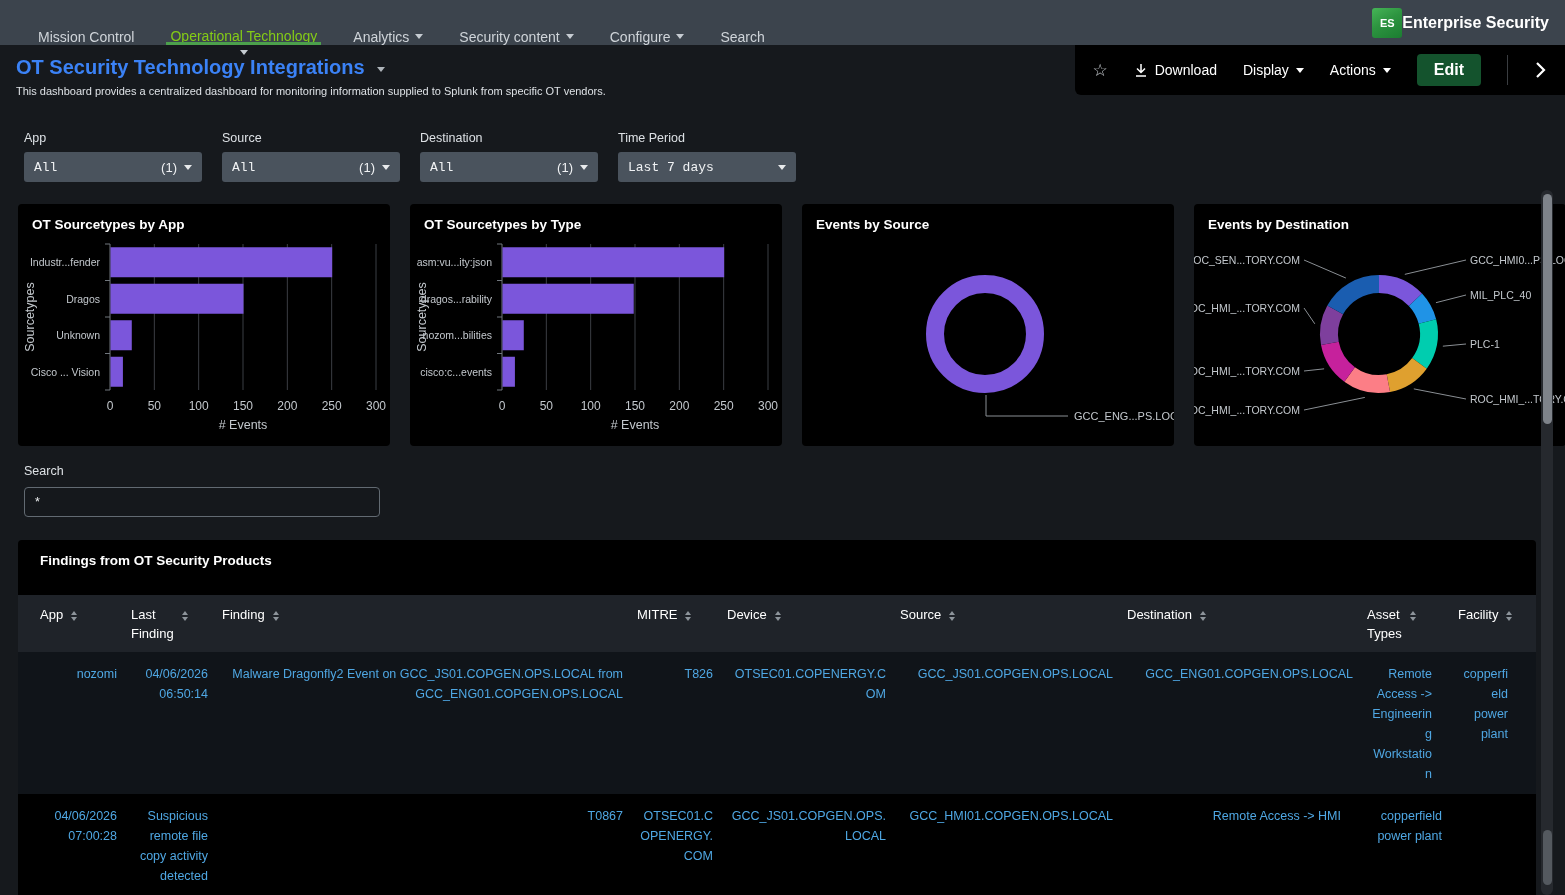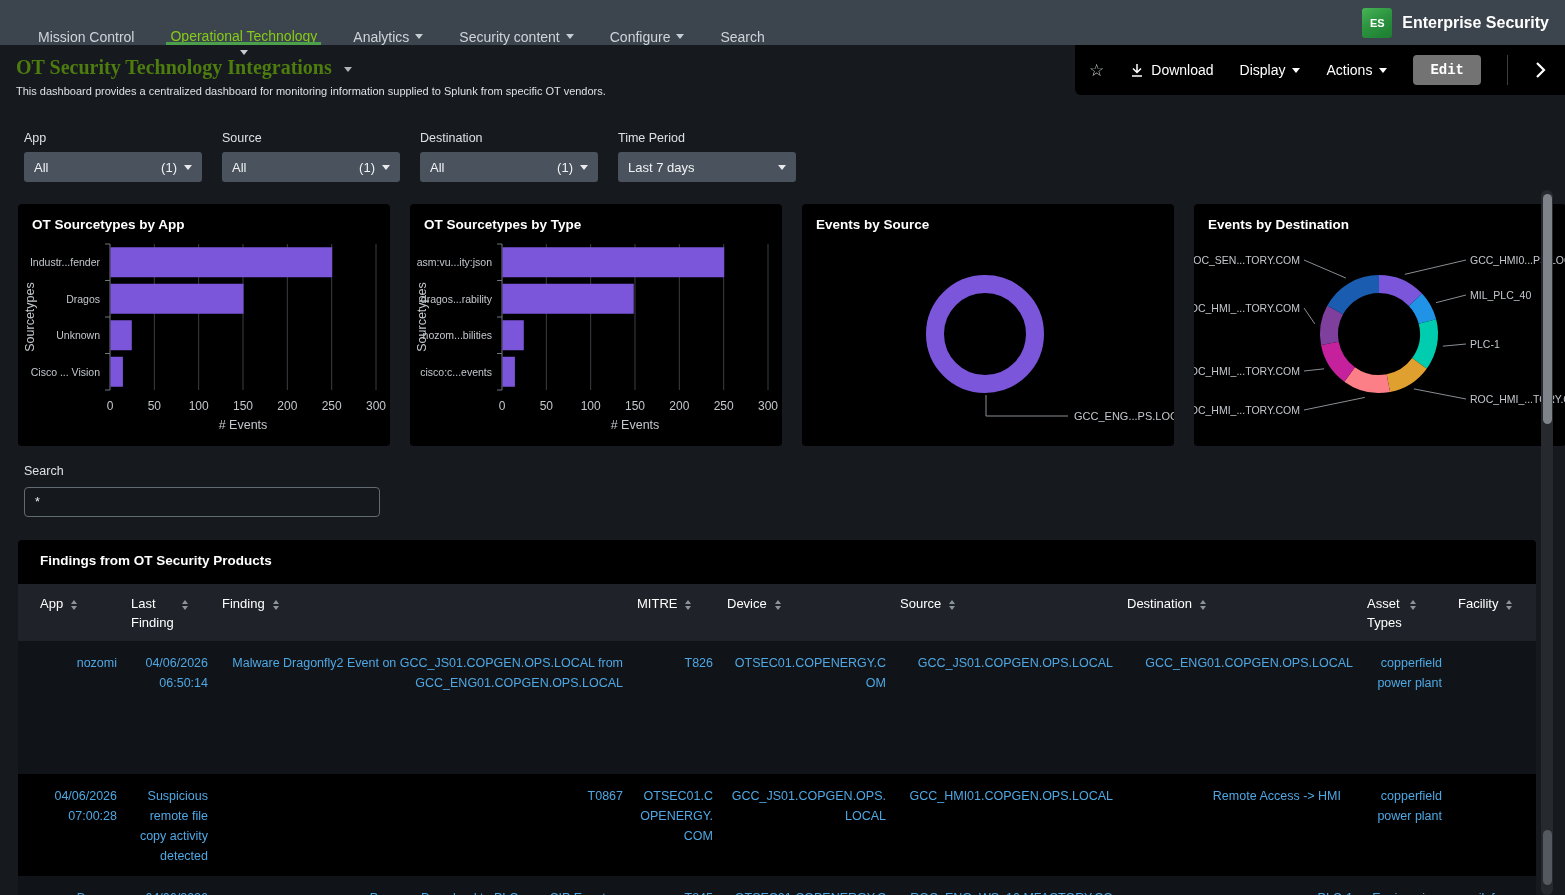--- a/index.html
+++ b/index.html
@@ -7,64 +7,64 @@
   body { background:#16191d; font-family:"Liberation Sans", sans-serif; position:relative; }
 
   
   .topnav { height:45px; background:#3c444d; display:flex; align-items:stretch; padding-left:20px; }
   .nav-item { display:flex; align-items:center; gap:6px; padding:0 18px; color:#cfd4d9;
               font-size:14px; position:relative; cursor:pointer; white-space:nowrap;margin-top:28px; }
   .nav-item.active { color:#84cc16;flex-direction:column; }
   .nav-item.active::after { content:""; position:absolute; left:14px; right:14px; bottom:0; height:3px; background:#4ca04c; }
   .caret { width:0; height:0; border-left:4px solid transparent; border-right:4px solid transparent;
            border-top:5px solid #c6ccd2; display:inline-block; }
-  .brand { margin-left:auto; display:flex; align-items:center; gap:10px; padding-right:16px; }
+  .brand { margin-left:auto; display:flex; align-items:center; padding-right:16px; }
   .es-logo { width:30px; height:30px; border-radius:3px; background:linear-gradient(150deg,#46b557 0%,#2d9440 45%,#1b7d31 100%);
              display:flex; align-items:center; justify-content:center; color:#fff; font-size:11px; font-weight:bold; }
   .brand-name { color:#ffffff; font-size:16px; font-weight:600; }
 
   
   .header { position:relative; height:58px; padding:11px 0 0 16px; }
   .title-line { display:flex; align-items:center; gap:12px; }
-  .page-title { color:#4d7c0f; font-size:20px; font-weight:bold;font-family:Liberation Serif, serif; }
+  .page-title { color:#3b82f6; font-size:20px; font-weight:bold; }
   .title-caret { border-top-color:#aeb4ba; margin-top:3px; }
   .subtitle { color:#dde1e5; font-size:11px; margin-top:6px; }
   .toolbar { position:absolute; top:0; right:0; width:490px; height:50px; background:#000;
              display:flex; align-items:center; justify-content:flex-end; gap:26px; padding-right:14px; border-bottom-left-radius:6px;}
   .tb-item { color:#fff; font-size:14px; display:flex; align-items:center; gap:7px; cursor:pointer; white-space:nowrap; }
   .star { color:#c9ced3; font-size:17px; }
-  .edit-btn { background:#737373; color:#fff; font-size:14px; font-weight:bold; border:none;
-              border-radius:4px; padding:7px 17px; cursor:pointer;font-family:Liberation Mono, monospace; }
+  .edit-btn { background:#14532d; color:#fff; font-size:16px; font-weight:bold; border:none;
+              border-radius:4px; padding:7px 17px; cursor:pointer; }
   .tb-divider { width:1px; height:30px; background:#3a3d41; }
   .chev { display:flex; align-items:center; padding-right:4px; cursor:pointer; }
 
   
   .filters { display:flex; gap:20px; padding-left:24px; margin-top:28px; }
   .filter-label { color:#dde1e5; font-size:12.5px; margin-bottom:7px; }
   .filter-btn { width:178px; height:30px; background:#4a535d; border-radius:3px; display:flex; align-items:center;
                 padding:0 10px; color:#f0f2f4; font-size:13px; cursor:pointer; }
-  .filter-value { flex:1; }
+  .filter-value { flex:1;font-family:Liberation Mono, monospace; }
   .filter-count { margin-right:7px; }
   .filter-btn .caret { border-top-color:#e8eaec; }
 
   
   .panels { display:flex; gap:20px; margin:22px 0 12px 18px; }
   .panel { width:372px; height:242px; background:#000; border-radius:4px; }
   .panel-title { color:#fff; font-size:13.5px; font-weight:bold; padding:13px 14px 6px 14px; }
   .chart-box { width:372px; height:198px; }
 
   
   .search-sec { margin:18px 0 0 24px; }
   .search-label { color:#dde1e5; font-size:12.5px; margin-bottom:9px; }
   .search-input { width:356px; height:30px; background:#15181c; border:1px solid #626a72; border-radius:4px;
                   color:#f0f2f4; font-size:12.5px; padding:0 10px; font-family:"Liberation Sans",sans-serif; }
 
   
   .findings { margin:23px 0 0 18px; width:1518px; background:#000; border-radius:4px; padding-bottom:10px; }
-  .findings-title { color:#fff; font-size:13.5px; font-weight:bold; padding:13px 0 16px 22px; }
+  .findings-title { color:#fff; font-size:13.5px; font-weight:bold; padding:13px 0 27px 22px; }
   .t-head { display:grid; grid-template-columns:91px 91px 415px 90px 173px 227px 240px 91px 1fr;
             background:#1f2329; padding:0 12px 0 22px; min-height:56px; }
   .th-cell { display:flex; align-items:flex-start; gap:8px; padding:11px 10px 8px 0; color:#fff; font-size:13px; cursor:pointer; }
   .th-label { width:min-content; line-height:1.45; }
   .sort-icon { display:inline-flex; flex-direction:column; gap:2px; margin-top:5px; }
   .tri-up { width:0; height:0; border-left:3.5px solid transparent; border-right:3.5px solid transparent; border-bottom:4.5px solid #8d949b; }
   .tri-down { width:0; height:0; border-left:3.5px solid transparent; border-right:3.5px solid transparent; border-top:4.5px solid #8d949b; }
   .t-row { display:grid; grid-template-columns:91px 91px 415px 90px 173px 227px 240px 91px 1fr;
            padding:0 12px 0 22px; }
   .t-row:nth-child(odd) { background:#101419; }
@@ -363,20 +363,21 @@
     </div>
   <div class="t-body">
       <div class="t-row">
         <div class="td-cell c0">nozomi</div>
         <div class="td-cell c1">04/06/2026 06:50:14</div>
         <div class="td-cell c2">Malware Dragonfly2 Event  on GCC_JS01.COPGEN.OPS.LOCAL from GCC_ENG01.COPGEN.OPS.LOCAL</div>
         <div class="td-cell c3">T826</div>
         <div class="td-cell c4">OTSEC01.COPENERGY.COM</div>
         <div class="td-cell c5">GCC_JS01.COPGEN.OPS.LOCAL</div>
         <div class="td-cell c6">GCC_ENG01.COPGEN.OPS.LOCAL</div>
+        <div class="td-cell c7">Remote Access -&gt; Engineering Workstation</div>
         <div class="td-cell c8">copperfield power plant</div>
       </div>
       <div class="t-row">
         <div class="td-cell c1">04/06/2026 07:00:28</div>
         <div class="td-cell c2">Suspicious remote file copy activity detected</div>
         <div class="td-cell c3">T0867</div>
         <div class="td-cell c4">OTSEC01.COPENERGY.COM</div>
         <div class="td-cell c5">GCC_JS01.COPGEN.OPS.LOCAL</div>
         <div class="td-cell c6">GCC_HMI01.COPGEN.OPS.LOCAL</div>
         <div class="td-cell c7">Remote Access -&gt; HMI</div>

